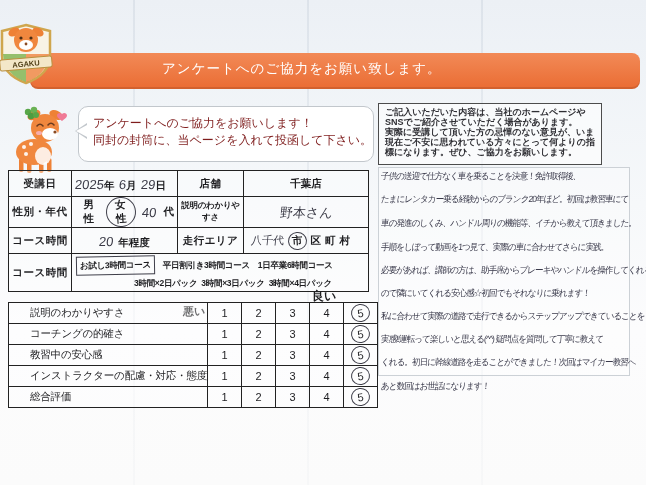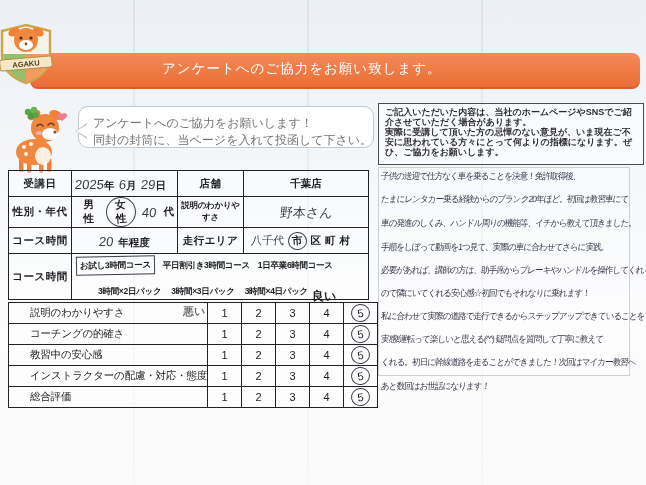--- a/index.html
+++ b/index.html
@@ -12,53 +12,53 @@
 
   
   .banner{position:absolute;left:30px;top:53px;width:610px;height:36px;border-radius:8px;
     background:linear-gradient(180deg,#f28a57,#ea6c33);box-shadow:inset 0 -2px 0 rgba(0,0,0,.10);z-index:1;}
   .banner-title{position:absolute;left:132px;top:7px;color:#fff;font-size:13.5px;letter-spacing:1px;white-space:nowrap;}
 
   .logo{position:absolute;left:-6px;top:20px;z-index:2;}
   .mascot{position:absolute;left:4px;top:106px;z-index:2;}
 
   
-  .bubble{position:absolute;left:78px;top:106px;width:296px;height:42px;background:#fff;
+  .bubble{position:absolute;left:78px;top:106px;width:296px;height:56px;background:#fff;
     border:1.5px solid #c2c7cc;border-radius:10px;box-sizing:border-box;padding:8px 2px 0 14px;
-    font-size:12px;color:#737373;line-height:17px;white-space:nowrap;}
+    font-size:12px;color:#7f1d1d;line-height:17px;white-space:nowrap;}
   .bubble:before{content:"";position:absolute;left:-12px;top:16px;border:8px solid transparent;border-right:12px solid #c2c7cc;}
   .bubble:after{content:"";position:absolute;left:-9px;top:18px;border:6px solid transparent;border-right:11px solid #fff;}
 
   
   .info-table{position:absolute;left:8px;top:170px;border-collapse:collapse;table-layout:fixed;z-index:3;}
   .info-table td{border:1.5px solid #222;overflow:visible;padding:0 3px;background:rgba(255,255,255,.35);}
   .lbl{font-weight:bold;font-size:10.5px;text-align:center;color:#1d1d20;letter-spacing:.5px;}
   .lbl-sm{font-weight:bold;font-size:8.5px;text-align:center;color:#1d1d20;letter-spacing:-.3px;}
   .printed{font-weight:bold;font-size:10.5px;color:#1d1d20;text-align:center;}
   .hand{display:inline-block;font-size:13px;color:#3a3a46;transform:skewX(-6deg);}
   .hand-sm{display:inline-block;font-size:11px;color:#3a3a46;transform:skewX(-6deg);}
   .unit{font-weight:bold;font-size:10.5px;color:#1d1d20;}
   .pen-circle{display:inline-block;border:1.6px solid #3f3f4a;border-radius:50%;padding:0 4px;transform:rotate(-4deg);}
   .row-flex{display:flex;align-items:center;gap:7px;justify-content:flex-start;padding-left:4px;}
   .course-cell{font-weight:bold;font-size:8.5px;color:#1d1d20;letter-spacing:-.3px;line-height:15px;padding:2px 0 0 4px!important;white-space:nowrap;}
   .course-l1{display:flex;gap:8px;align-items:center;}
-  .course-l2{display:flex;gap:10px;padding-left:22px;margin-top:9px;}
+  .course-l2{display:flex;gap:4px;padding-left:22px;margin-top:1px;justify-content:center;}
   .pen-box{display:inline-block;border:1.5px solid #3f3f4a;padding:1px 3px;transform:rotate(-1deg);}
 
   
   .rate-bad{position:absolute;left:183px;top:304px;font-weight:bold;font-size:11px;color:#1d1d20;z-index:3;}
   .rate-good{position:absolute;left:312px;top:288px;font-weight:bold;font-size:12px;color:#1d1d20;z-index:3;}
   .rating-table{position:absolute;left:8px;top:302px;border-collapse:collapse;table-layout:fixed;z-index:3;}
   .rating-table td{border:1.5px solid #222;height:17px;overflow:visible;background:rgba(255,255,255,.35);}
   .r-lbl{font-size:10.5px;color:#1d1d20;padding:0 0 0 21px;letter-spacing:-.2px;white-space:nowrap;}
   .r-num{font-size:11px;color:#1d1d20;text-align:center;}
   .circ5{display:inline-block;min-width:15px;border:1.6px solid #3f3f4a;border-radius:50%;transform:rotate(-8deg);line-height:14px;padding:1px 1px;}
 
   
-  .notice{position:absolute;left:378px;top:103px;width:266px;height:62px;box-sizing:border-box;
+  .notice{position:absolute;left:378px;top:103px;width:224px;height:62px;box-sizing:border-box;
     border:1.5px solid #4c4c4c;background:rgba(255,255,255,.55);padding:4px 6px;
     font-size:9px;font-weight:bold;color:#2e2e33;line-height:9.9px;z-index:3;}
   .notice p{margin:0;}
   .comment-box{position:absolute;left:378px;top:167px;width:250px;height:207px;
     border:1px solid #ccd1d6;background:rgba(255,255,255,.3);z-index:2;}
   .hw{position:absolute;left:381px;white-space:nowrap;font-size:9px;color:#39394a;
     letter-spacing:-1px;transform:scaleX(.95) skewX(-5deg);transform-origin:left;z-index:3;}
   .hw0{top:170px}.hw1{top:193px}.hw2{top:217px}.hw3{top:241px}.hw4{top:264px}
   .hw5{top:287px}.hw6{top:310px}.hw7{top:333px}.hw8{top:356px}.hw9{top:380px}
 </style>

